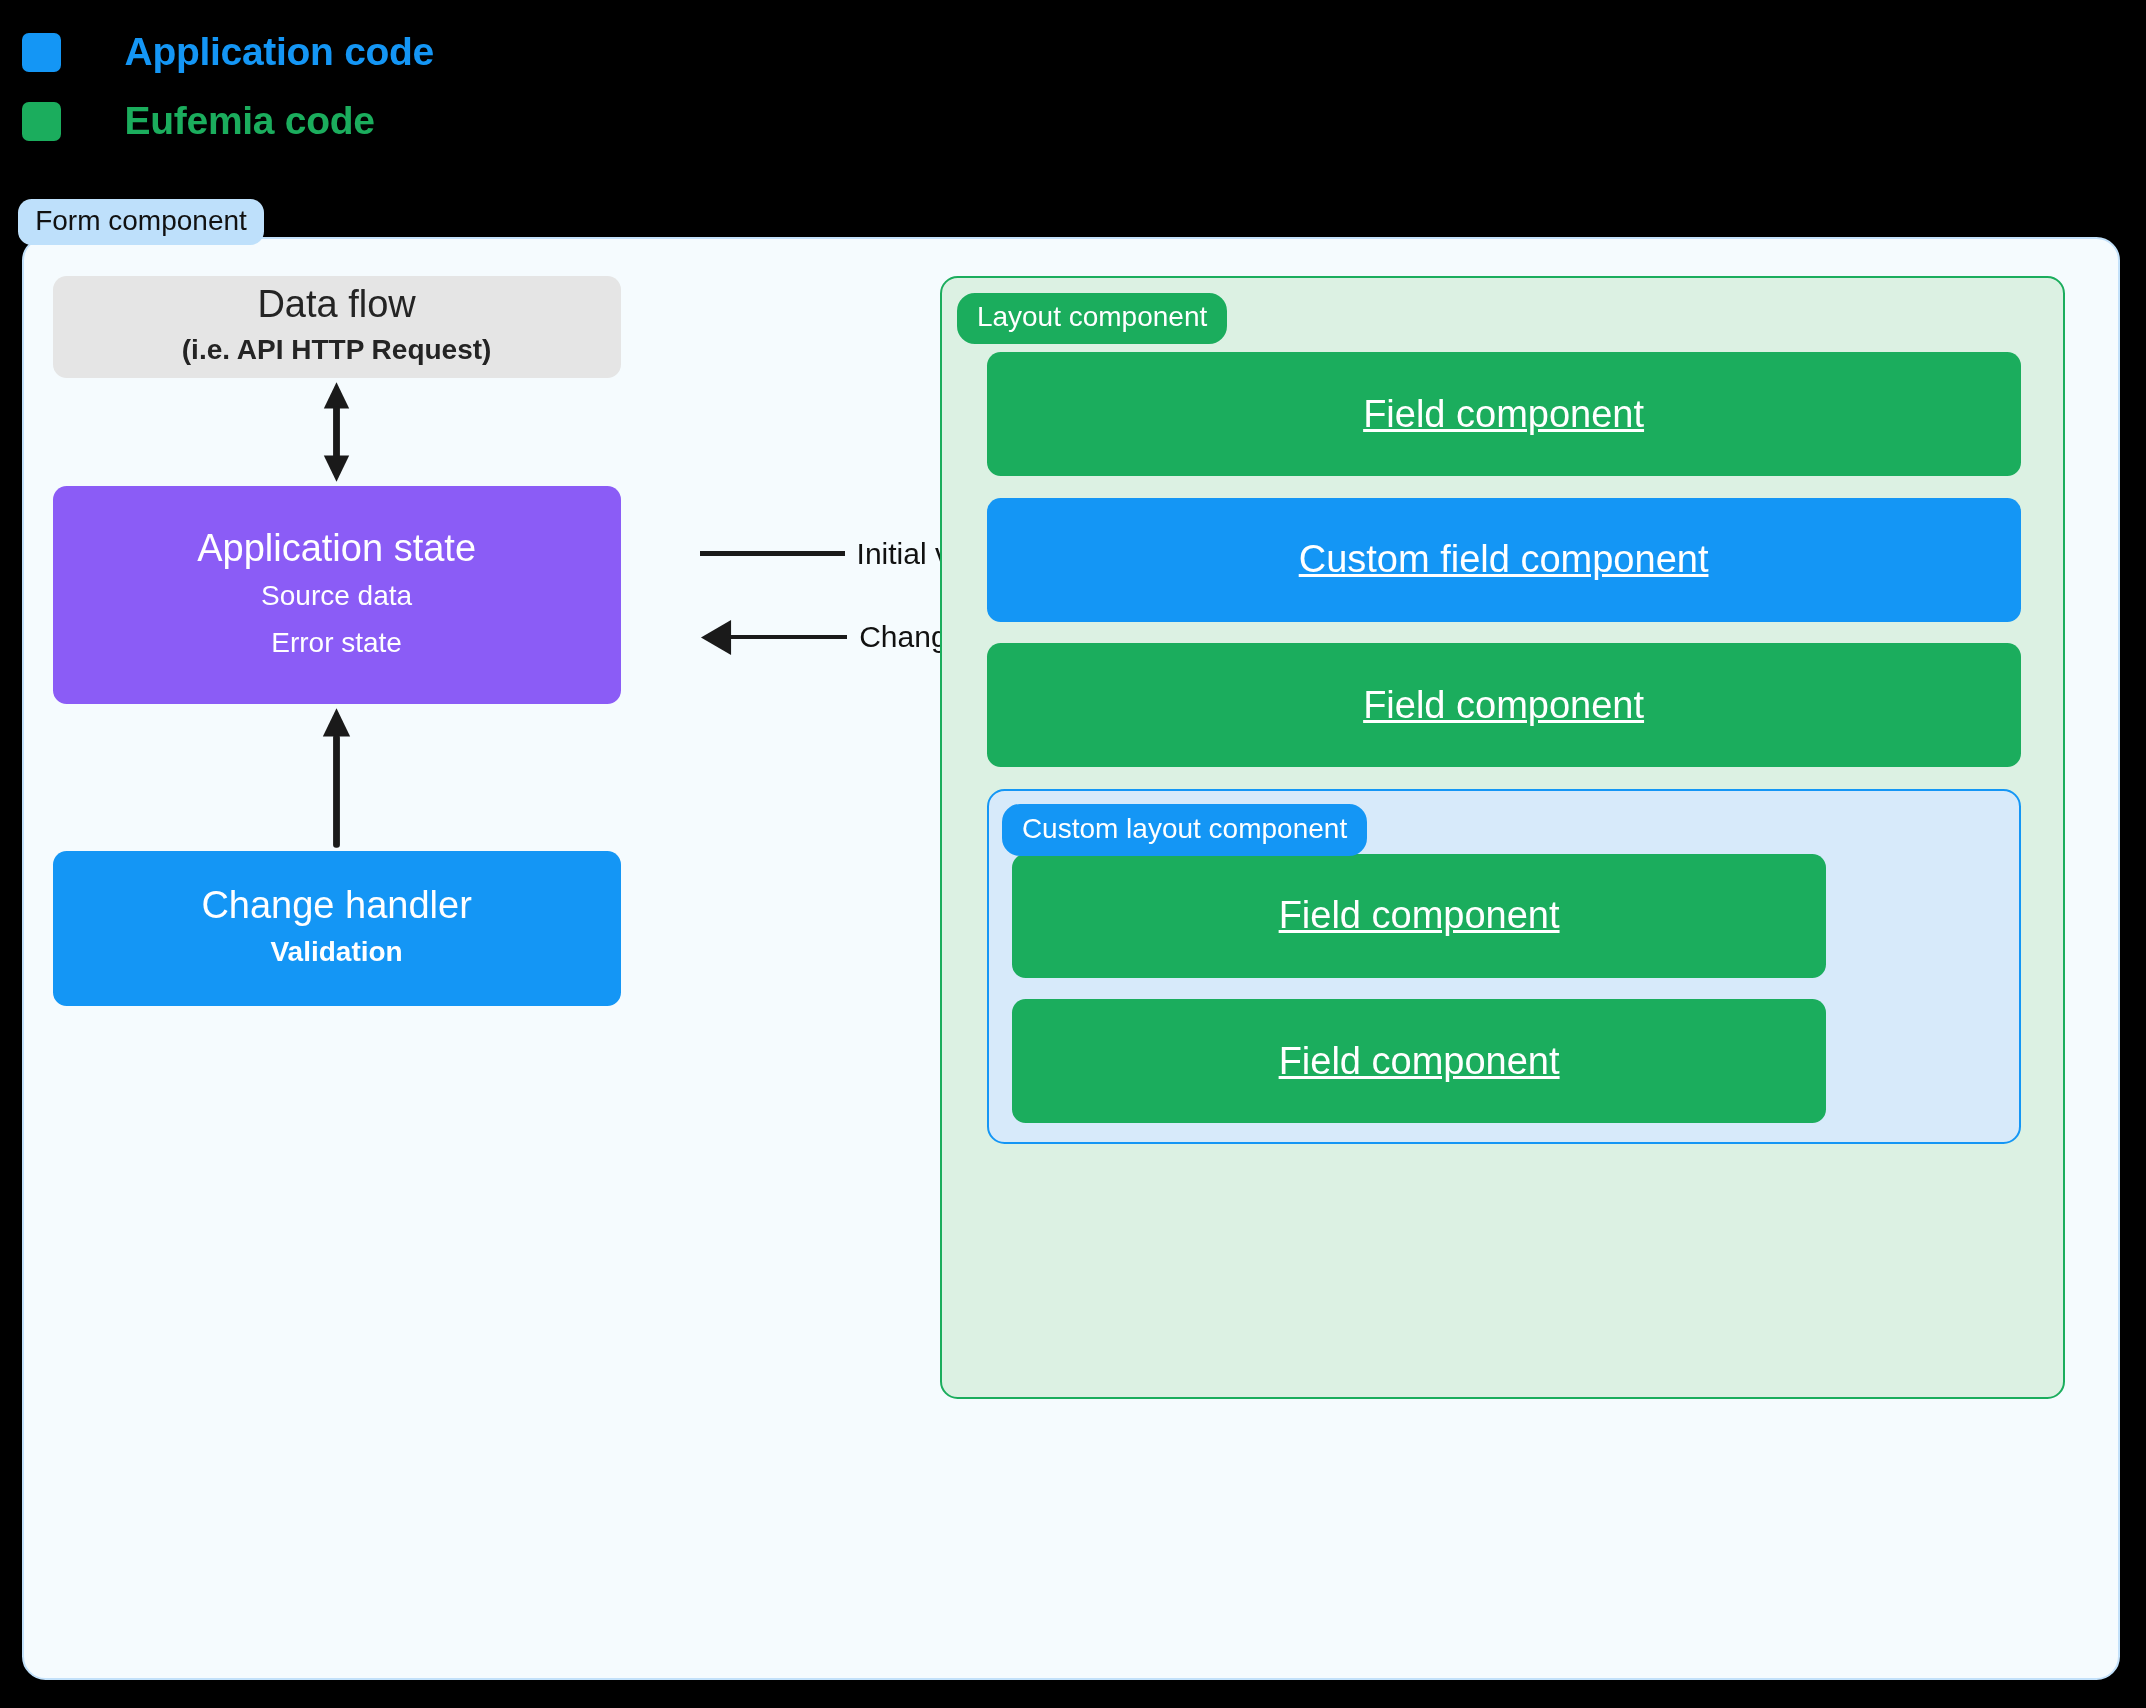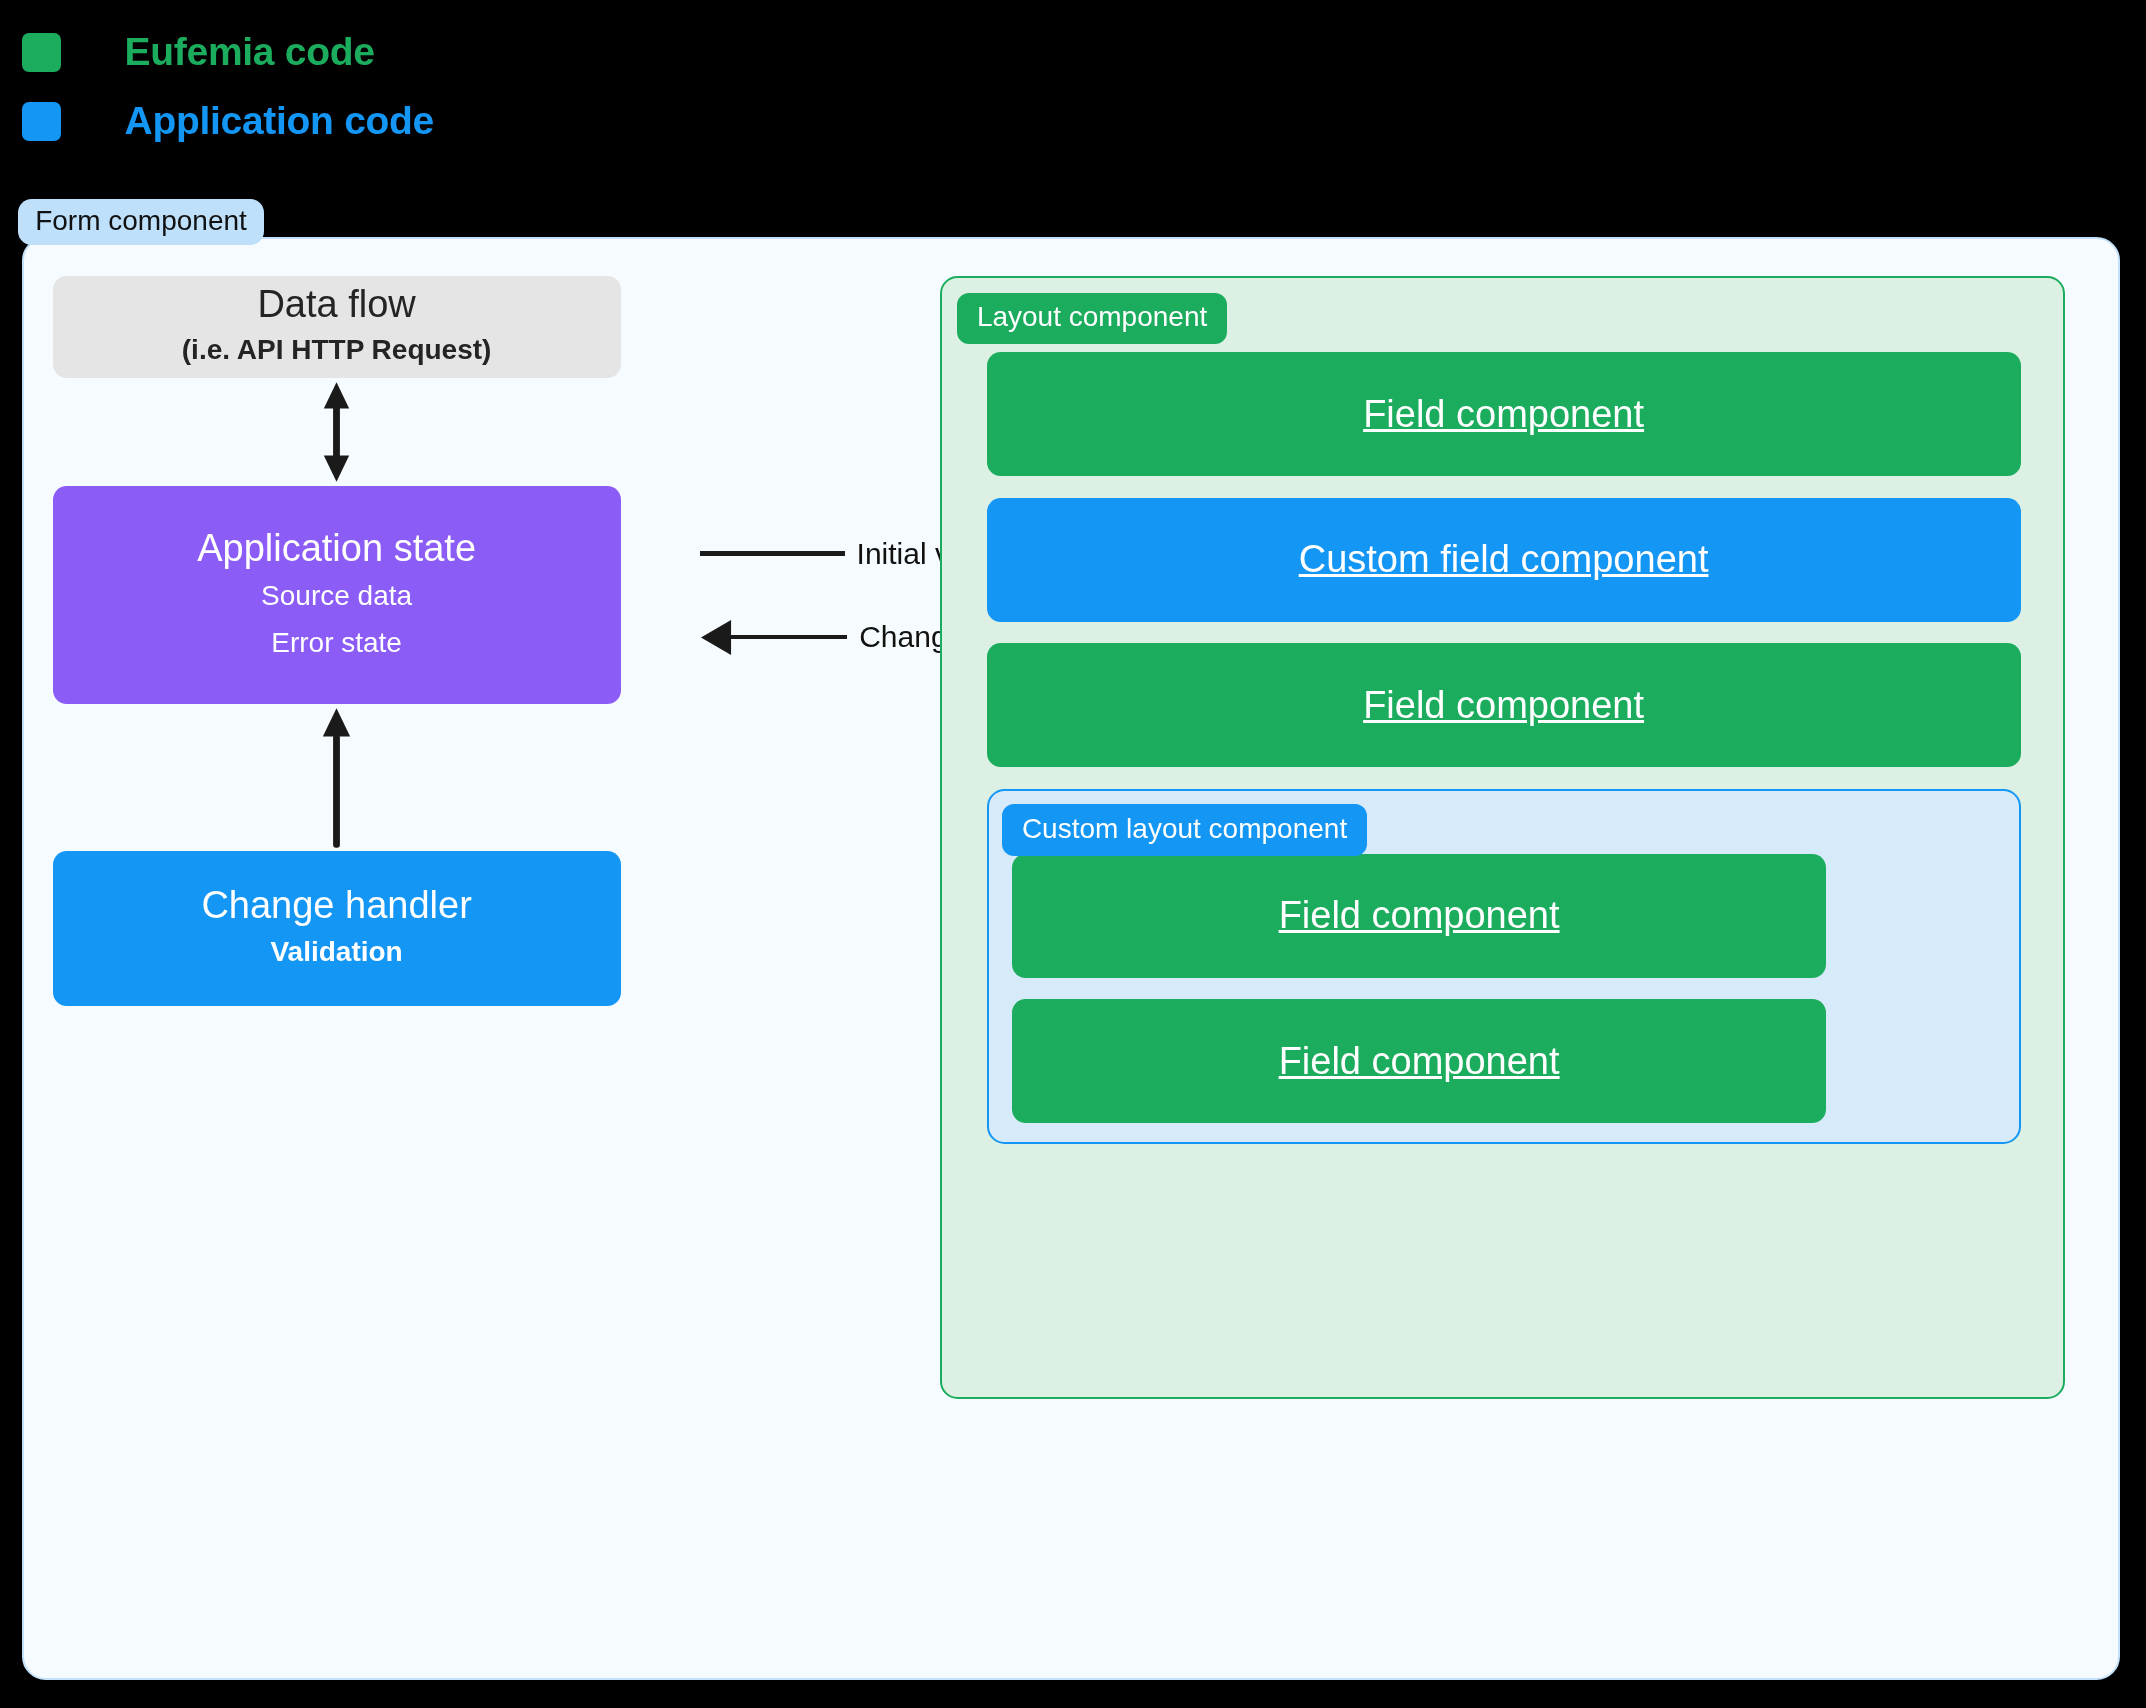--- a/index.html
+++ b/index.html
@@ -162,21 +162,21 @@
     height: 1123px;
     box-sizing: border-box;
     background: #DCF1E3;
     border: 2.9px solid #1BAD5D;
     border-radius: 17.6px;
   }
   .badge {
     position: absolute;
     font-size: 28px;
     line-height: 1.0;
-    border-radius: 12px;
+    border-radius: 18px;
     padding: 8.8px 17.6px 10.8px 17.6px;
     white-space: nowrap;
     z-index: 4;
   }
   .badge-layout {
     left: 15.7px;
     top: 14.7px;
     background: #1BAD5D;
     color: #FFFFFF;
     border: 2px solid #1BAD5D;
@@ -230,26 +230,26 @@
   }
 
   
   svg { display: block; }
 </style>
 </head>
 <body>
 
 <div class="legend">
   <div class="legend-row">
+    <span class="legend-swatch" style="background:#1496F5"></span>
+    <span class="legend-label" style="color:#1496F5">Application code</span>
+  </div>
+  <div class="legend-row">
     <span class="legend-swatch" style="background:#1BAD5D"></span>
     <span class="legend-label" style="color:#1BAD5D">Eufemia code</span>
-  </div>
-  <div class="legend-row">
-    <span class="legend-swatch" style="background:#1496F5"></span>
-    <span class="legend-label" style="color:#1496F5">Application code</span>
   </div>
 </div>
 
 <div class="form-badge">Form component</div>
 
 <div class="form-container">
 
   <div class="left-col">
 
     <div class="node node-dataflow">

